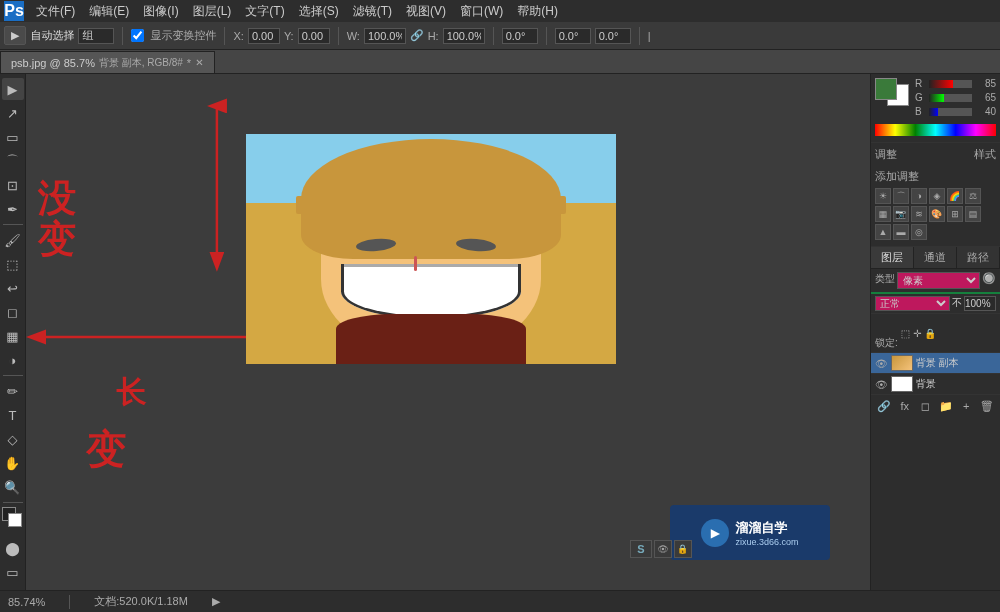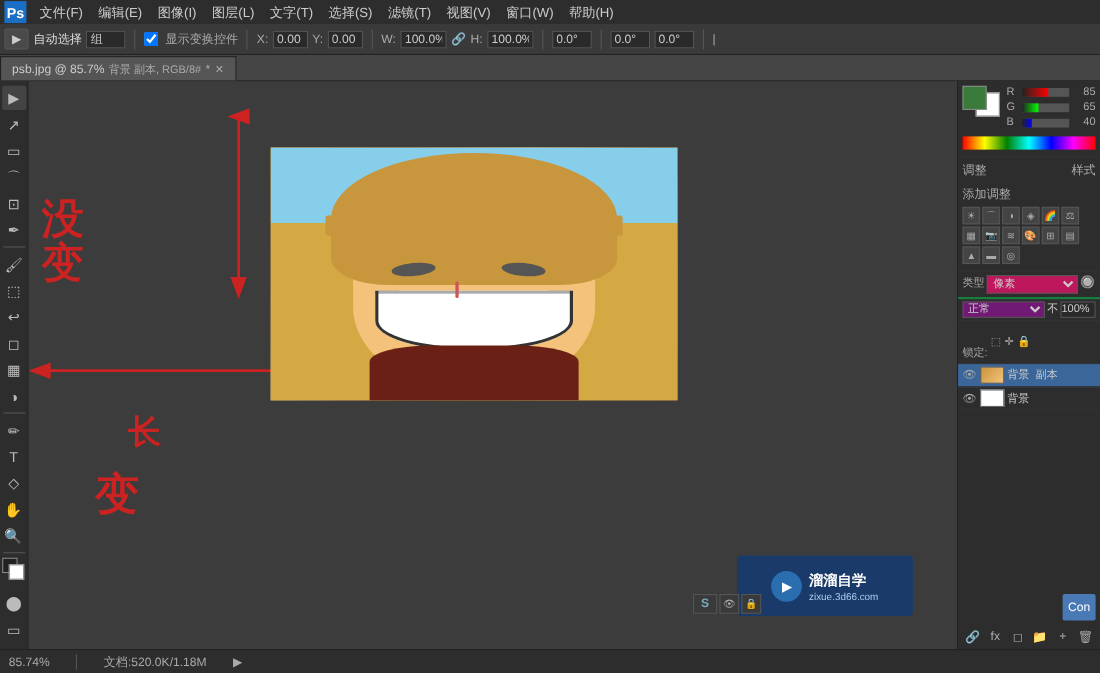--- a/index.html
+++ b/index.html
@@ -11,21 +11,21 @@
       background: #2d2d2d;
       display: flex;
       align-items: center;
       padding: 0 4px;
       gap: 2px;
     }
     .ps-logo {
       width: 20px; height: 20px;
       background: #1a6ec4;
       color: #fff;
-      font-size: 13px; font-weight: bold;
+      font-size: 16px; font-weight: bold;
       display: flex; align-items: center; justify-content: center;
       margin-right: 4px;
     }
     .menu-item {
       color: #ccc;
       font-size: 12px;
       padding: 2px 6px;
       cursor: pointer;
     }
 
@@ -283,21 +283,21 @@
       padding: 1px;
     }
     .blend-row {
       display: flex;
       gap: 2px;
       padding: 2px 4px;
       border-bottom: 1px solid #333;
     }
     .blend-select {
       flex: 1;
-      background: #701a75;
+      background: #be185d;
       border: 1px solid #555;
       color: #ccc;
       font-size: 10px;
     }
     .opacity-val { font-size: 10px; color: #ccc; }
     .lock-row {
       display: flex;
       gap: 3px;
       padding: 2px 4px;
       border-bottom: 1px solid #333;
@@ -316,21 +316,21 @@
     .layer-item.active { background: #3a6699; }
     .layer-eye { font-size: 10px; color: #aaa; cursor: pointer; }
     .layer-thumb {
       width: 22px; height: 16px;
       background: #555;
       border: 1px solid #666;
       flex-shrink: 0;
     }
     .layer-thumb.img { background: linear-gradient(135deg, #c8963c, #f4c27a); }
     .layer-thumb.white { background: white; }
-    .layer-name { font-size: 10px; color: #ccc; overflow: hidden; text-overflow: ellipsis; white-space: nowrap; font-family: Liberation Mono, monospace; }
+    .layer-name { font-size: 10px; color: #ccc; overflow: hidden; text-overflow: ellipsis; white-space: nowrap; }
     .layer-actions {
       display: flex;
       gap: 2px;
       padding: 3px 4px;
       justify-content: space-around;
     }
     .layer-action-btn {
       font-size: 11px; color: #aaa;
       cursor: pointer;
       width: 16px; height: 16px;
@@ -565,20 +565,25 @@
         <div class="adj-btn">⊞</div>
         <div class="adj-btn">▤</div>
       </div>
       <div class="adj-row">
         <div class="adj-btn">▲</div>
         <div class="adj-btn">▬</div>
         <div class="adj-btn">◎</div>
       </div>
     </div>
 
+    <div class="panel-tabs">
+      <div class="panel-tab active">图层</div>
+      <div class="panel-tab">通道</div>
+      <div class="panel-tab">路径</div>
+    </div>
 
     <div class="layers-filter">
       <span class="layers-filter-label">类型</span>
       <select class="layers-filter-select">
         <option>像素</option>
         <option>调整</option>
         <option>文字</option>
         <option>形状</option>
       </select>
       <span style="font-size:11px;color:#aaa;cursor:pointer;">🔘</span>
@@ -603,23 +608,20 @@
       <span class="layer-eye">👁</span>
       <div class="layer-thumb img"></div>
       <span class="layer-name">背景 副本</span>
     </div>
     <div class="layer-item">
       <span class="layer-eye">👁</span>
       <div class="layer-thumb white"></div>
       <span class="layer-name">背景</span>
     </div>
 
-    <div style="display:flex;justify-content:flex-end;margin-top:auto;padding:4px;">
-      <div style="width:30px;height:24px;background:#4a7ab5;color:white;font-size:11px;display:flex;align-items:center;justify-content:center;cursor:pointer;border-radius:2px;">Con</div>
-    </div>
 
     <div class="layer-actions">
       <div class="layer-action-btn">🔗</div>
       <div class="layer-action-btn">fx</div>
       <div class="layer-action-btn">◻</div>
       <div class="layer-action-btn">📁</div>
       <div class="layer-action-btn">+</div>
       <div class="layer-action-btn">🗑</div>
     </div>
   </div>

